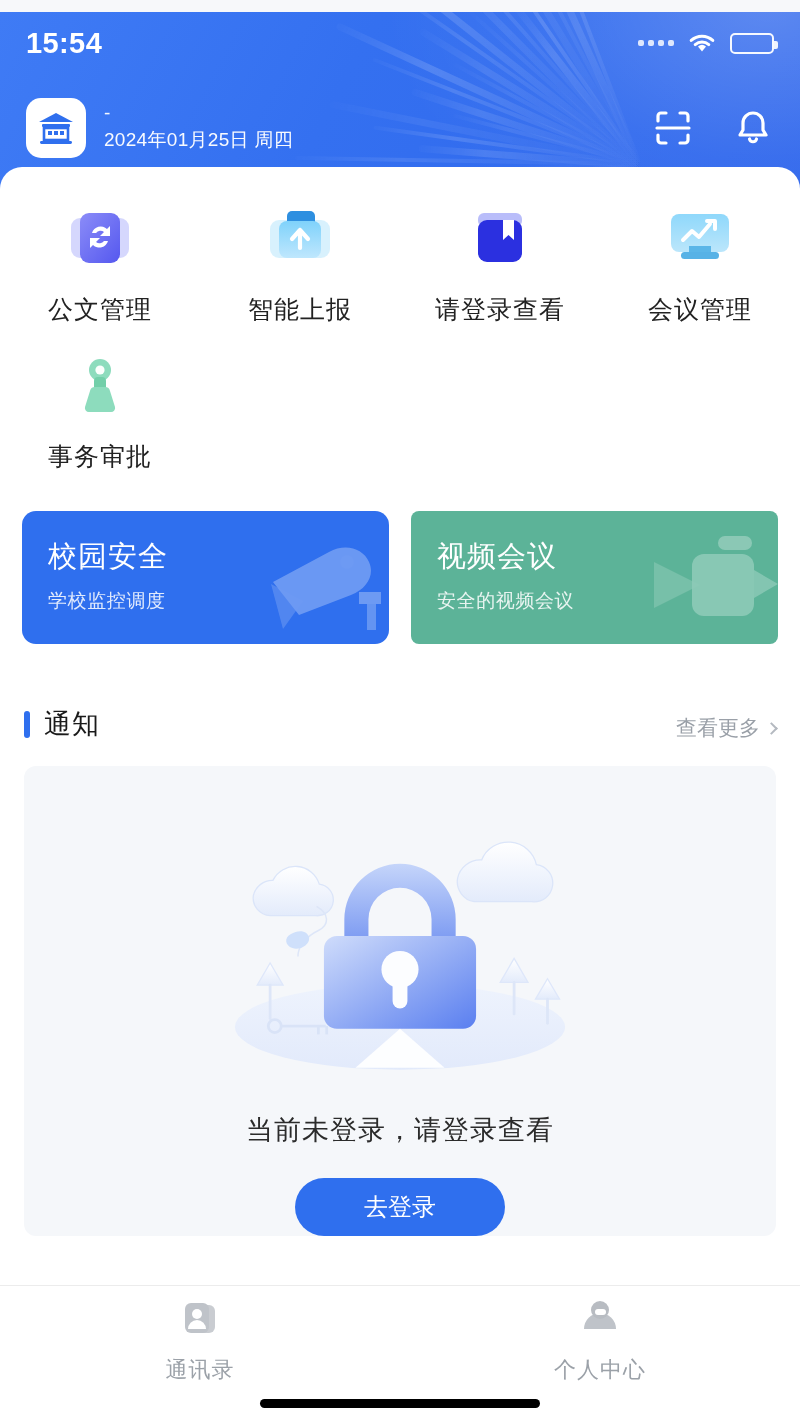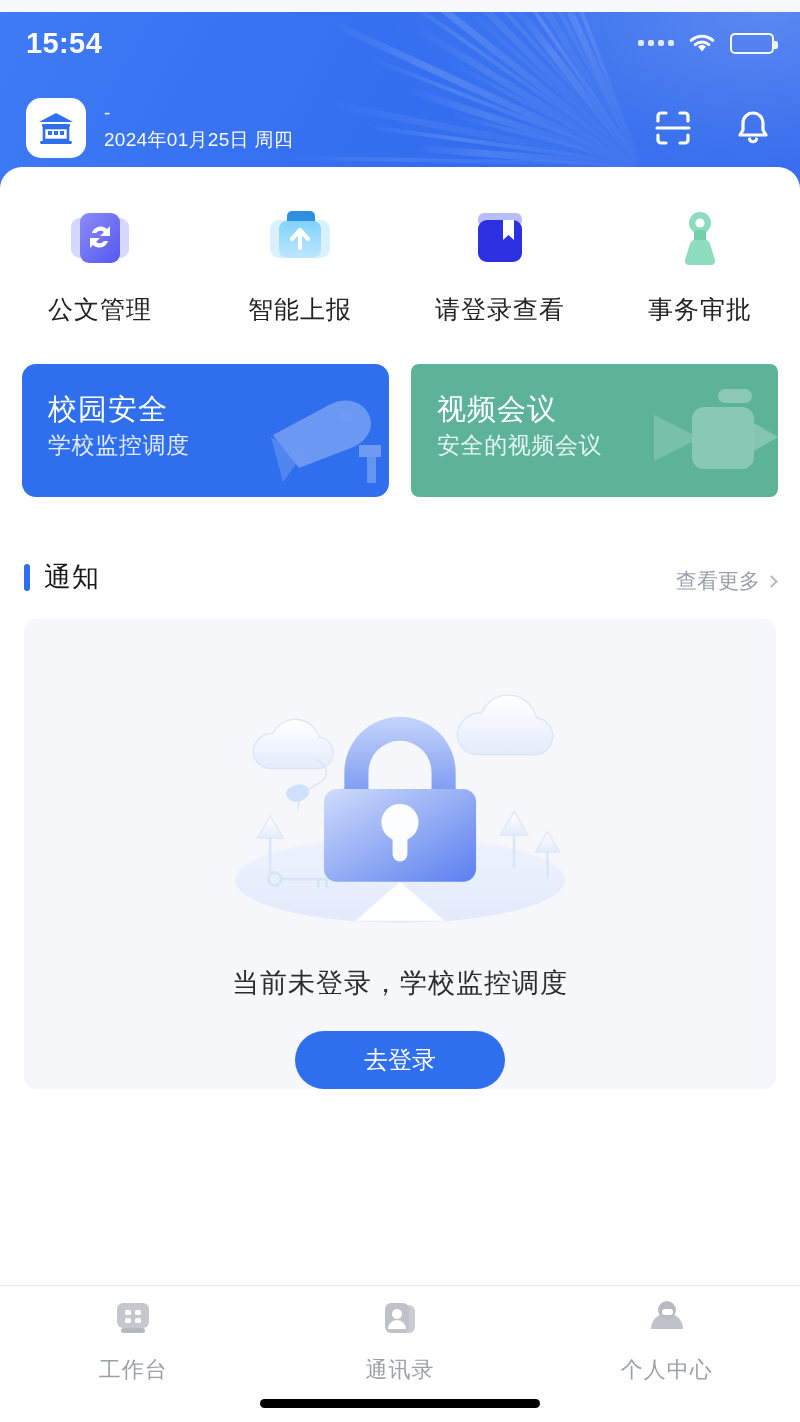--- a/index.html
+++ b/index.html
@@ -64,21 +64,21 @@
   }
   .app-ic-wrap { width:86px; height:72px; display:flex; align-items:center; justify-content:center; position:relative; }
   .app-label { margin-top:18px; font-size:25px; color:#222; letter-spacing:1px; }
 
   
   .banners { display:flex; gap:22px; padding:28px 22px 0 22px; }
   .banner { flex:1; height:133px; border-radius:14px; position:relative; overflow:hidden; padding:26px 0 0 26px; cursor:pointer; }
   .banner.blue { background:#2f6fee; }
   .banner.green { background:#5cb398;border-radius:8px; }
   .banner-title { color:#fff; font-size:29px; font-weight:400; letter-spacing:1px; }
-  .banner-sub { color:rgba(255,255,255,0.86); font-size:23px; margin-top:0; letter-spacing:0.6px; }
+  .banner-sub { color:rgba(255,255,255,0.86); font-size:19px; margin-top:11px; letter-spacing:0.6px; }
   .banner-art { position:absolute; right:-6px; bottom:2px; opacity:0.30; }
 
   
   .notice-head { display:flex; align-items:center; padding:62px 24px 0 24px; }
   .notice-bar { width:6px; height:27px; background:#2f6fee; border-radius:3px; }
   .notice-title { margin-left:14px; font-size:27px; color:#1a1a1a; letter-spacing:1px; }
   .notice-more { margin-left:auto; display:flex; align-items:center; gap:7px; color:#9aa0a8; font-size:21px; cursor:pointer;margin-top:8px; }
   .chev { display:inline-block; width:9px; height:9px; border-right:2px solid #b4b9c0; border-bottom:2px solid #b4b9c0; transform:rotate(-45deg); }
 
   .notice-card {
@@ -255,20 +255,38 @@
               <rect x="13" y="9" width="44" height="14" rx="6" fill="#b9bdfa"></rect>
               <rect x="13" y="16" width="44" height="42" rx="9" fill="#2b30e0"></rect>
               <path d="M38 16h11v20l-5.5-5-5.5 5z" fill="#fff"></path>
             </svg>
           </div>
           <div class="app-label">请登录查看</div>
         </div>
         <div class="app-cell">
           <div class="app-ic-wrap">
             <svg width="70" height="70" viewBox="0 0 70 70">
+              <defs>
+                <linearGradient id="g4" x1="0" y1="0" x2="0" y2="1">
+                  <stop offset="0%" stop-color="#8fd8fb"></stop>
+                  <stop offset="100%" stop-color="#bbe6fb"></stop>
+                </linearGradient>
+              </defs>
+              <rect x="6" y="10" width="58" height="38" rx="8" fill="url(#g4)"></rect>
+              <path d="M18 36l9-9 7 6 11-13" stroke="#fff" stroke-width="4" fill="none" stroke-linecap="round" stroke-linejoin="round"></path>
+              <path d="M42 17h8v8" stroke="#fff" stroke-width="4" fill="none" stroke-linecap="round" stroke-linejoin="round"></path>
+              <path d="M24 42h22v7H24z" fill="#5bb6e8"></path>
+              <rect x="16" y="48" width="38" height="7" rx="3.5" fill="#57b2e6"></rect>
+            </svg>
+          </div>
+          <div class="app-label">会议管理</div>
+        </div>
+        <div class="app-cell">
+          <div class="app-ic-wrap">
+            <svg width="70" height="70" viewBox="0 0 70 70">
               <circle cx="35" cy="19" r="11" fill="#8ddcbd"></circle>
               <circle cx="35" cy="19" r="4.6" fill="#fbfffd"></circle>
               <rect x="29" y="26" width="12" height="14" rx="4" fill="#72cfa9"></rect>
               <path d="M20 56l5-16a5 5 0 015-4h10a5 5 0 015 4l5 16a4 4 0 01-4 5H24a4 4 0 01-4-5z" fill="#8ddcbd"></path>
             </svg>
           </div>
           <div class="app-label">事务审批</div>
         </div>
       </div>
 
@@ -356,39 +374,26 @@
             <path d="M131 207v9"></path>
         </g>
         <path d="M150 114v-22a60 60 0 01120 0v22h-26V92a34 34 0 00-68 0v22z" fill="url(#lockShackle)"></path>
         <rect x="128" y="110" width="164" height="100" rx="14" fill="url(#lockBody)"></rect>
         <g fill="#fcfdff">
           <circle cx="210" cy="146" r="20"></circle>
           <rect x="202" y="152" width="16" height="36" rx="8"></rect>
         </g>
         <path d="M210 210l-48 42h96z" fill="#ffffff" opacity="0.92"></path>
       </svg>
-      <div class="empty-text">当前未登录，学校监控调度</div>
+      <div class="empty-text">当前未登录，请登录查看</div>
       <div class="login-btn">去登录</div>
     </div>
   </div>
 
   <div class="tabbar" id="tabbar">
-      <div class="tab">
-        <span><svg width="46" height="46" viewBox="0 0 46 46">
-            <rect x="7" y="7" width="32" height="25" rx="6" fill="#c4c8cd"></rect>
-            <rect x="11" y="32" width="24" height="5" rx="2.5" fill="#b4b9bf"></rect>
-            <g fill="#fff">
-              <rect x="15" y="14" width="6" height="5" rx="1.6"></rect>
-              <rect x="25" y="14" width="6" height="5" rx="1.6"></rect>
-              <rect x="15" y="22" width="6" height="5" rx="1.6"></rect>
-              <rect x="25" y="22" width="6" height="5" rx="1.6"></rect>
-            </g>
-          </svg></span>
-        <span class="tab-label">工作台</span>
-      </div>
       <div class="tab">
         <span><svg width="46" height="46" viewBox="0 0 46 46">
             <rect x="14" y="9" width="24" height="28" rx="6" fill="#c9ccd1"></rect>
             <rect x="8" y="7" width="24" height="30" rx="6" fill="#bfc3c9"></rect>
             <circle cx="20" cy="18" r="5" fill="#fff"></circle>
             <path d="M11 33a9 9 0 0118 0z" fill="#fff"></path>
           </svg></span>
         <span class="tab-label">通讯录</span>
       </div>
       <div class="tab">

